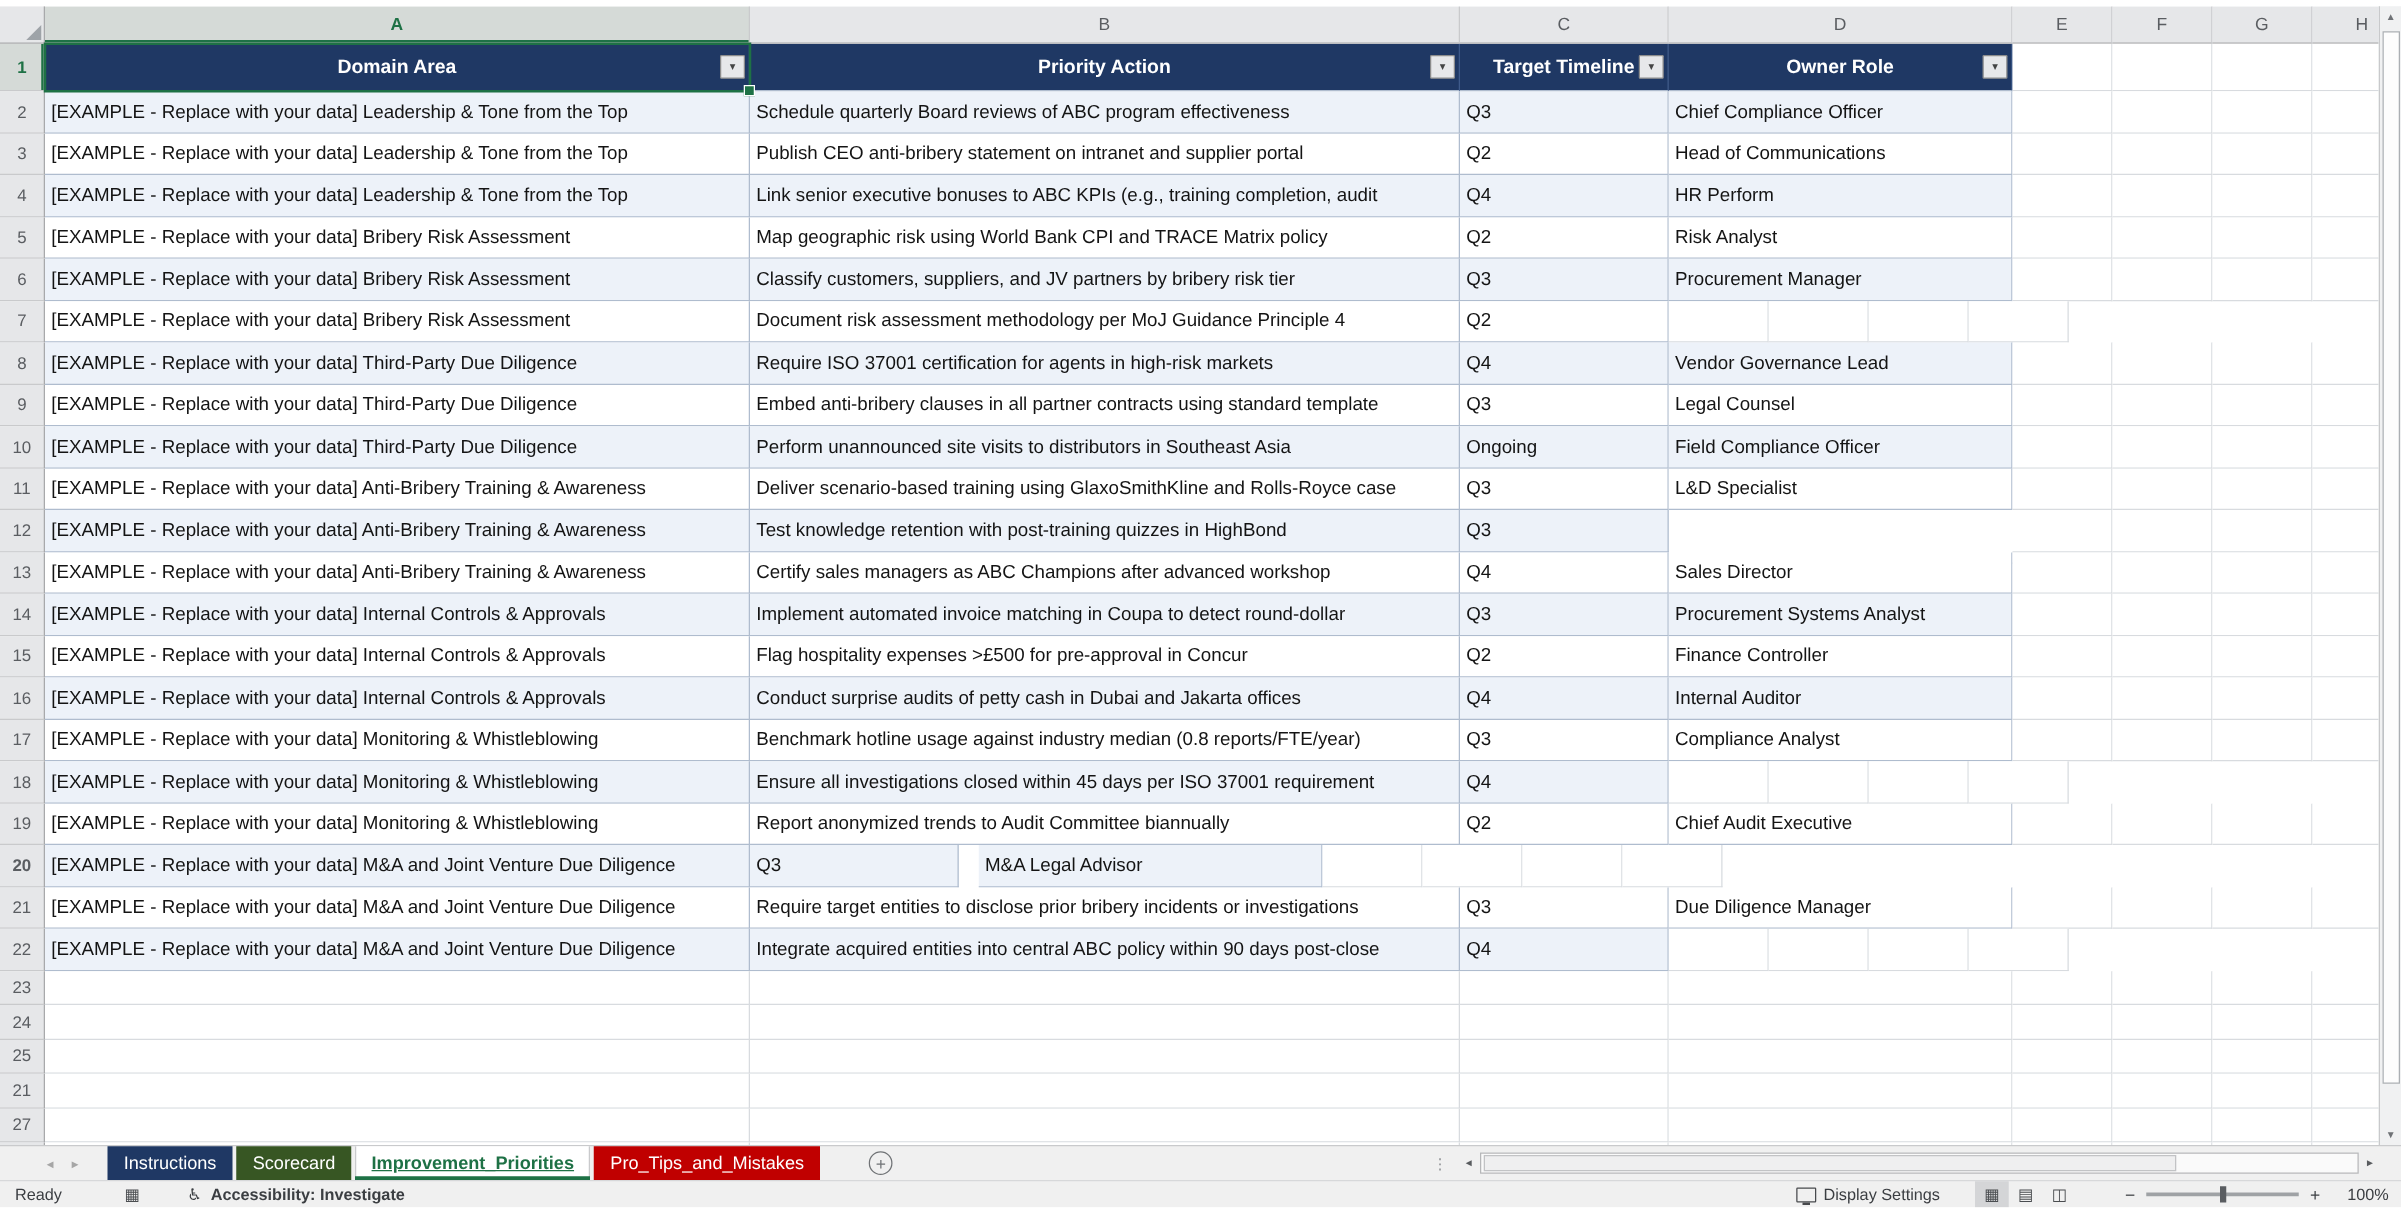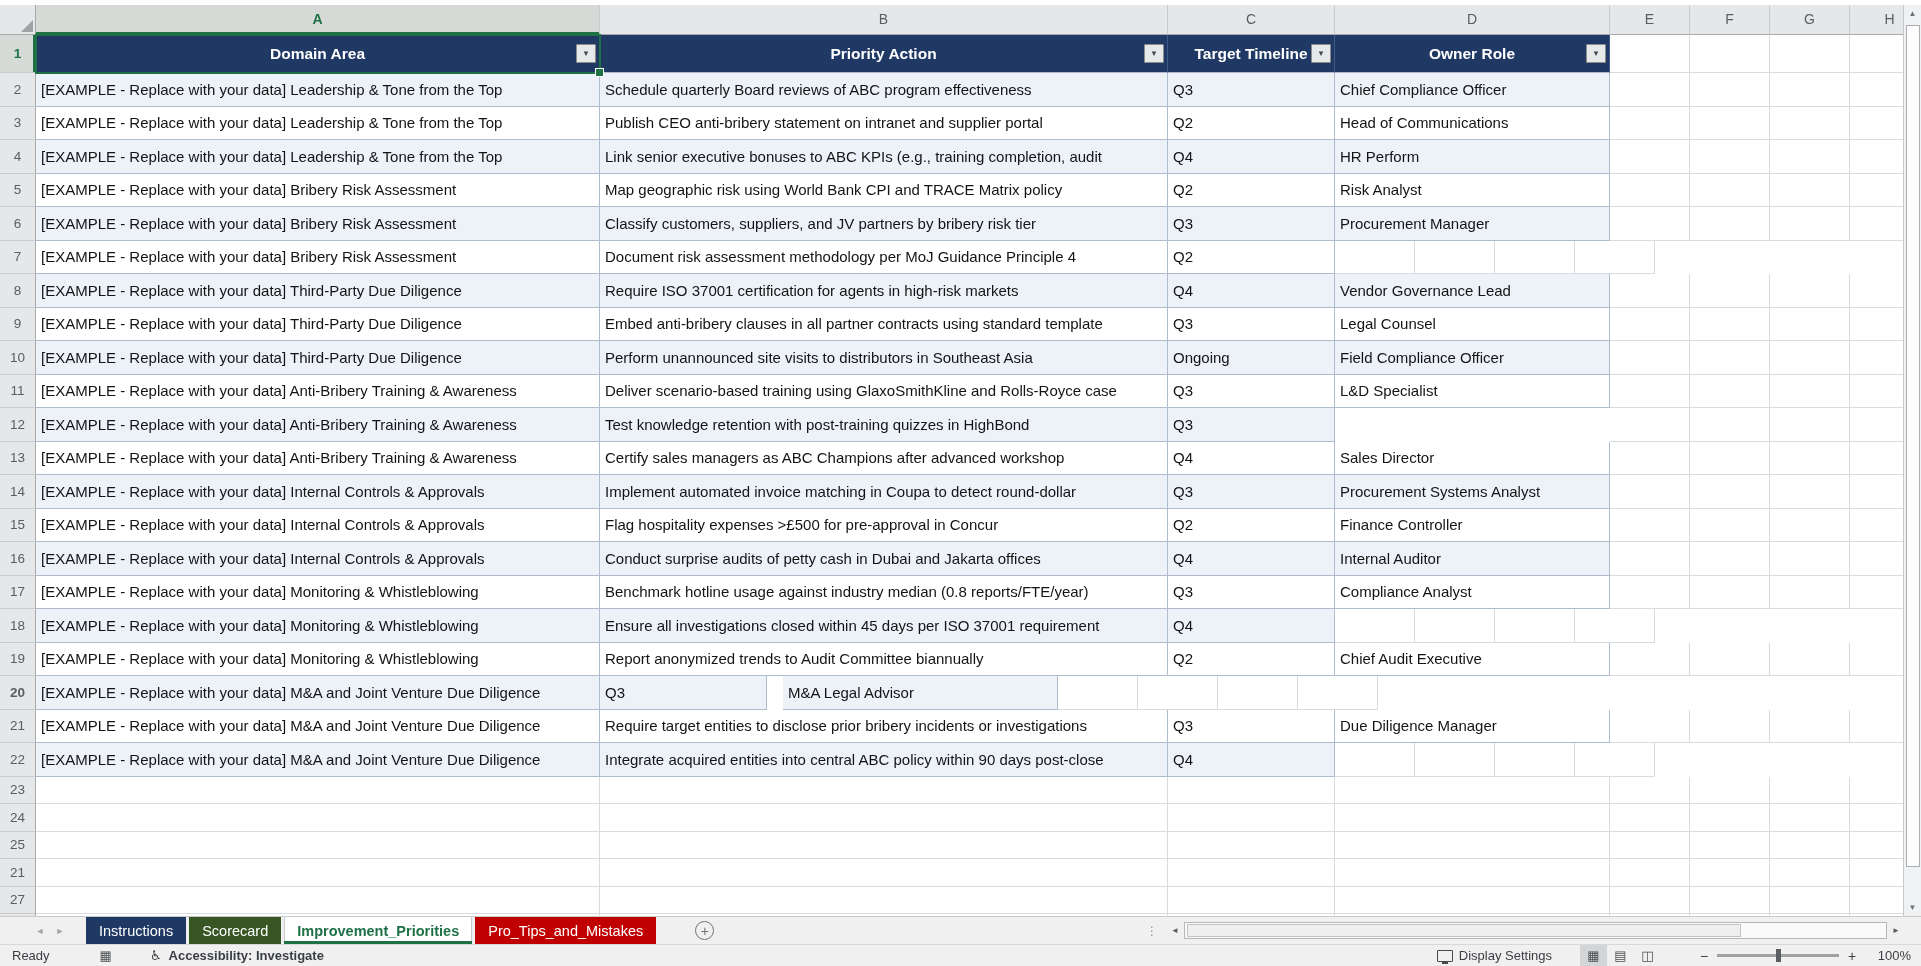--- a/index.html
+++ b/index.html
@@ -438,21 +438,21 @@
   <div class="tabbar">
     <span class="tnav first">◄</span>
     <span class="tnav">►</span>
     <div id="sheet-tabs" class="sheet-tabs">
         <div class="stab" style="background: rgb(31, 56, 100); color: rgb(255, 255, 255);">
           <span>Instructions</span>
         </div>
         <div class="stab" style="background: rgb(55, 86, 35); color: rgb(255, 255, 255);">
           <span>Scorecard</span>
         </div>
-        <div class="stab active" style="background: rgb(255, 255, 255); color: rgb(30, 113, 69);">
+        <div class="stab active" style="background: rgb(255, 255, 255); color: rgb(30, 113, 69); text-decoration: underline;">
           <span>Improvement_Priorities</span>
         </div>
         <div class="stab" style="background: rgb(192, 0, 0); color: rgb(255, 255, 255);">
           <span>Pro_Tips_and_Mistakes</span>
         </div>
       </div>
     <div class="newsheet">
       <span>+</span>
     </div>
     <div class="splitter">⋮</div>

